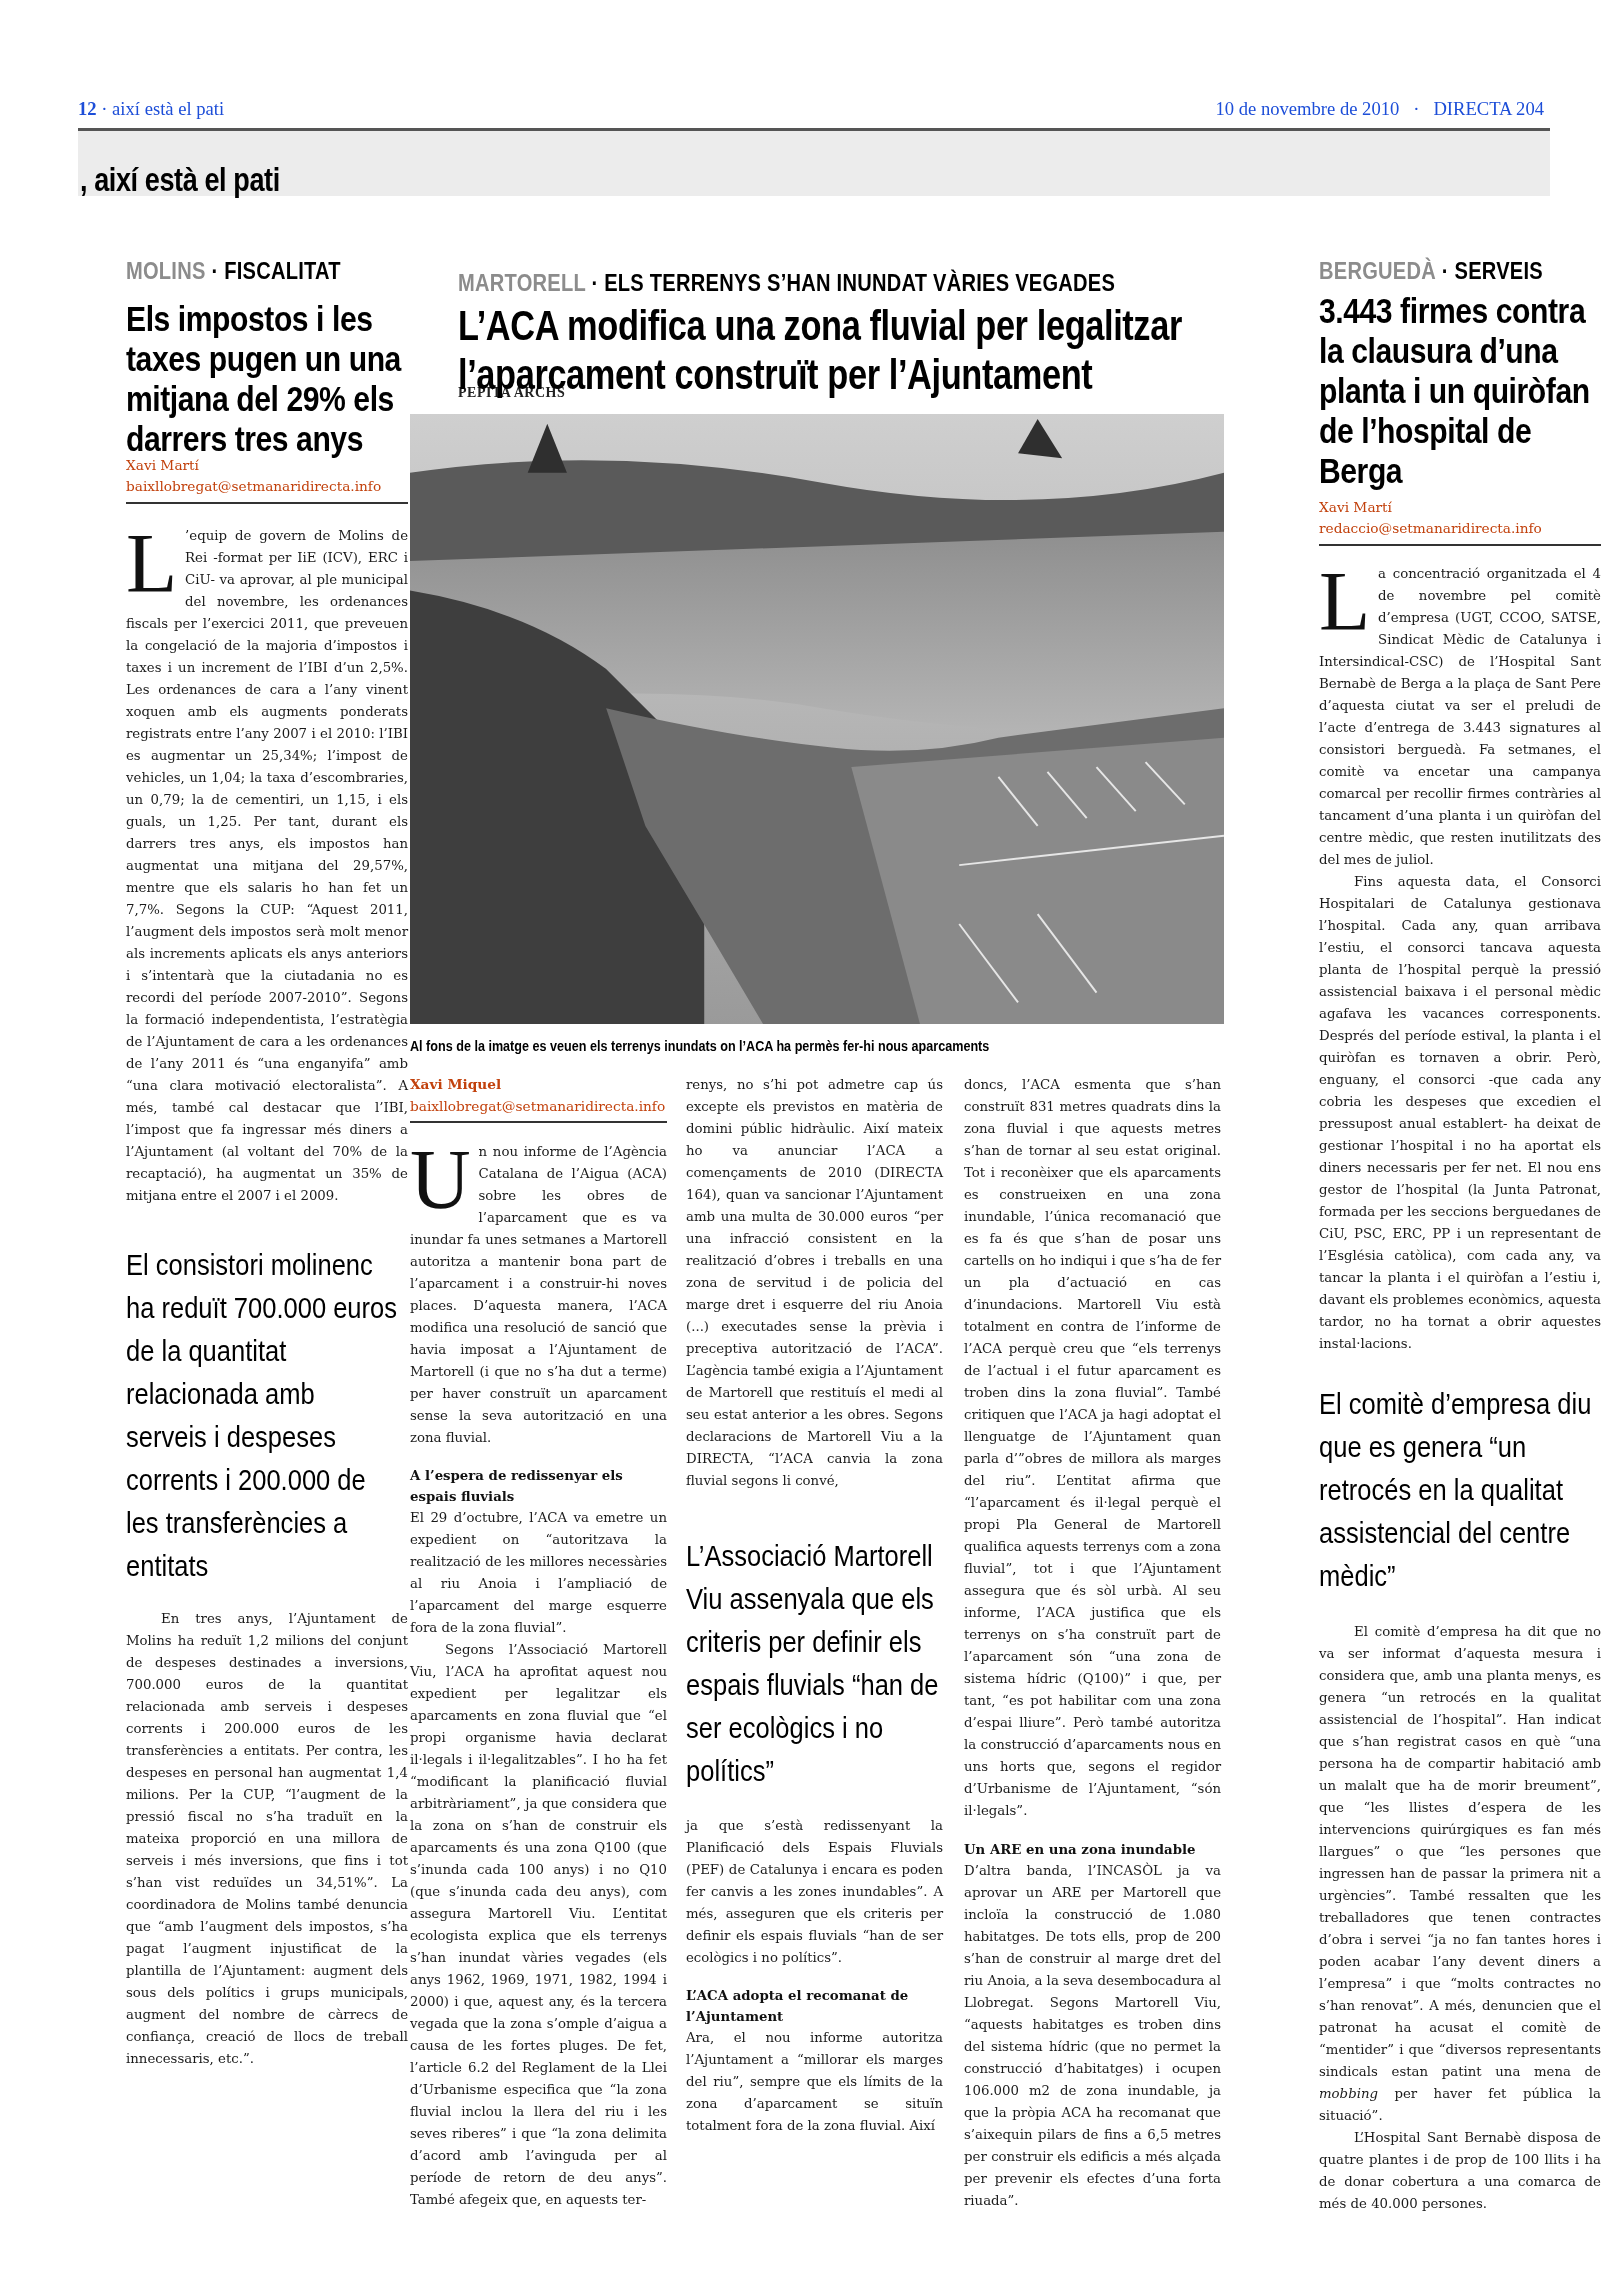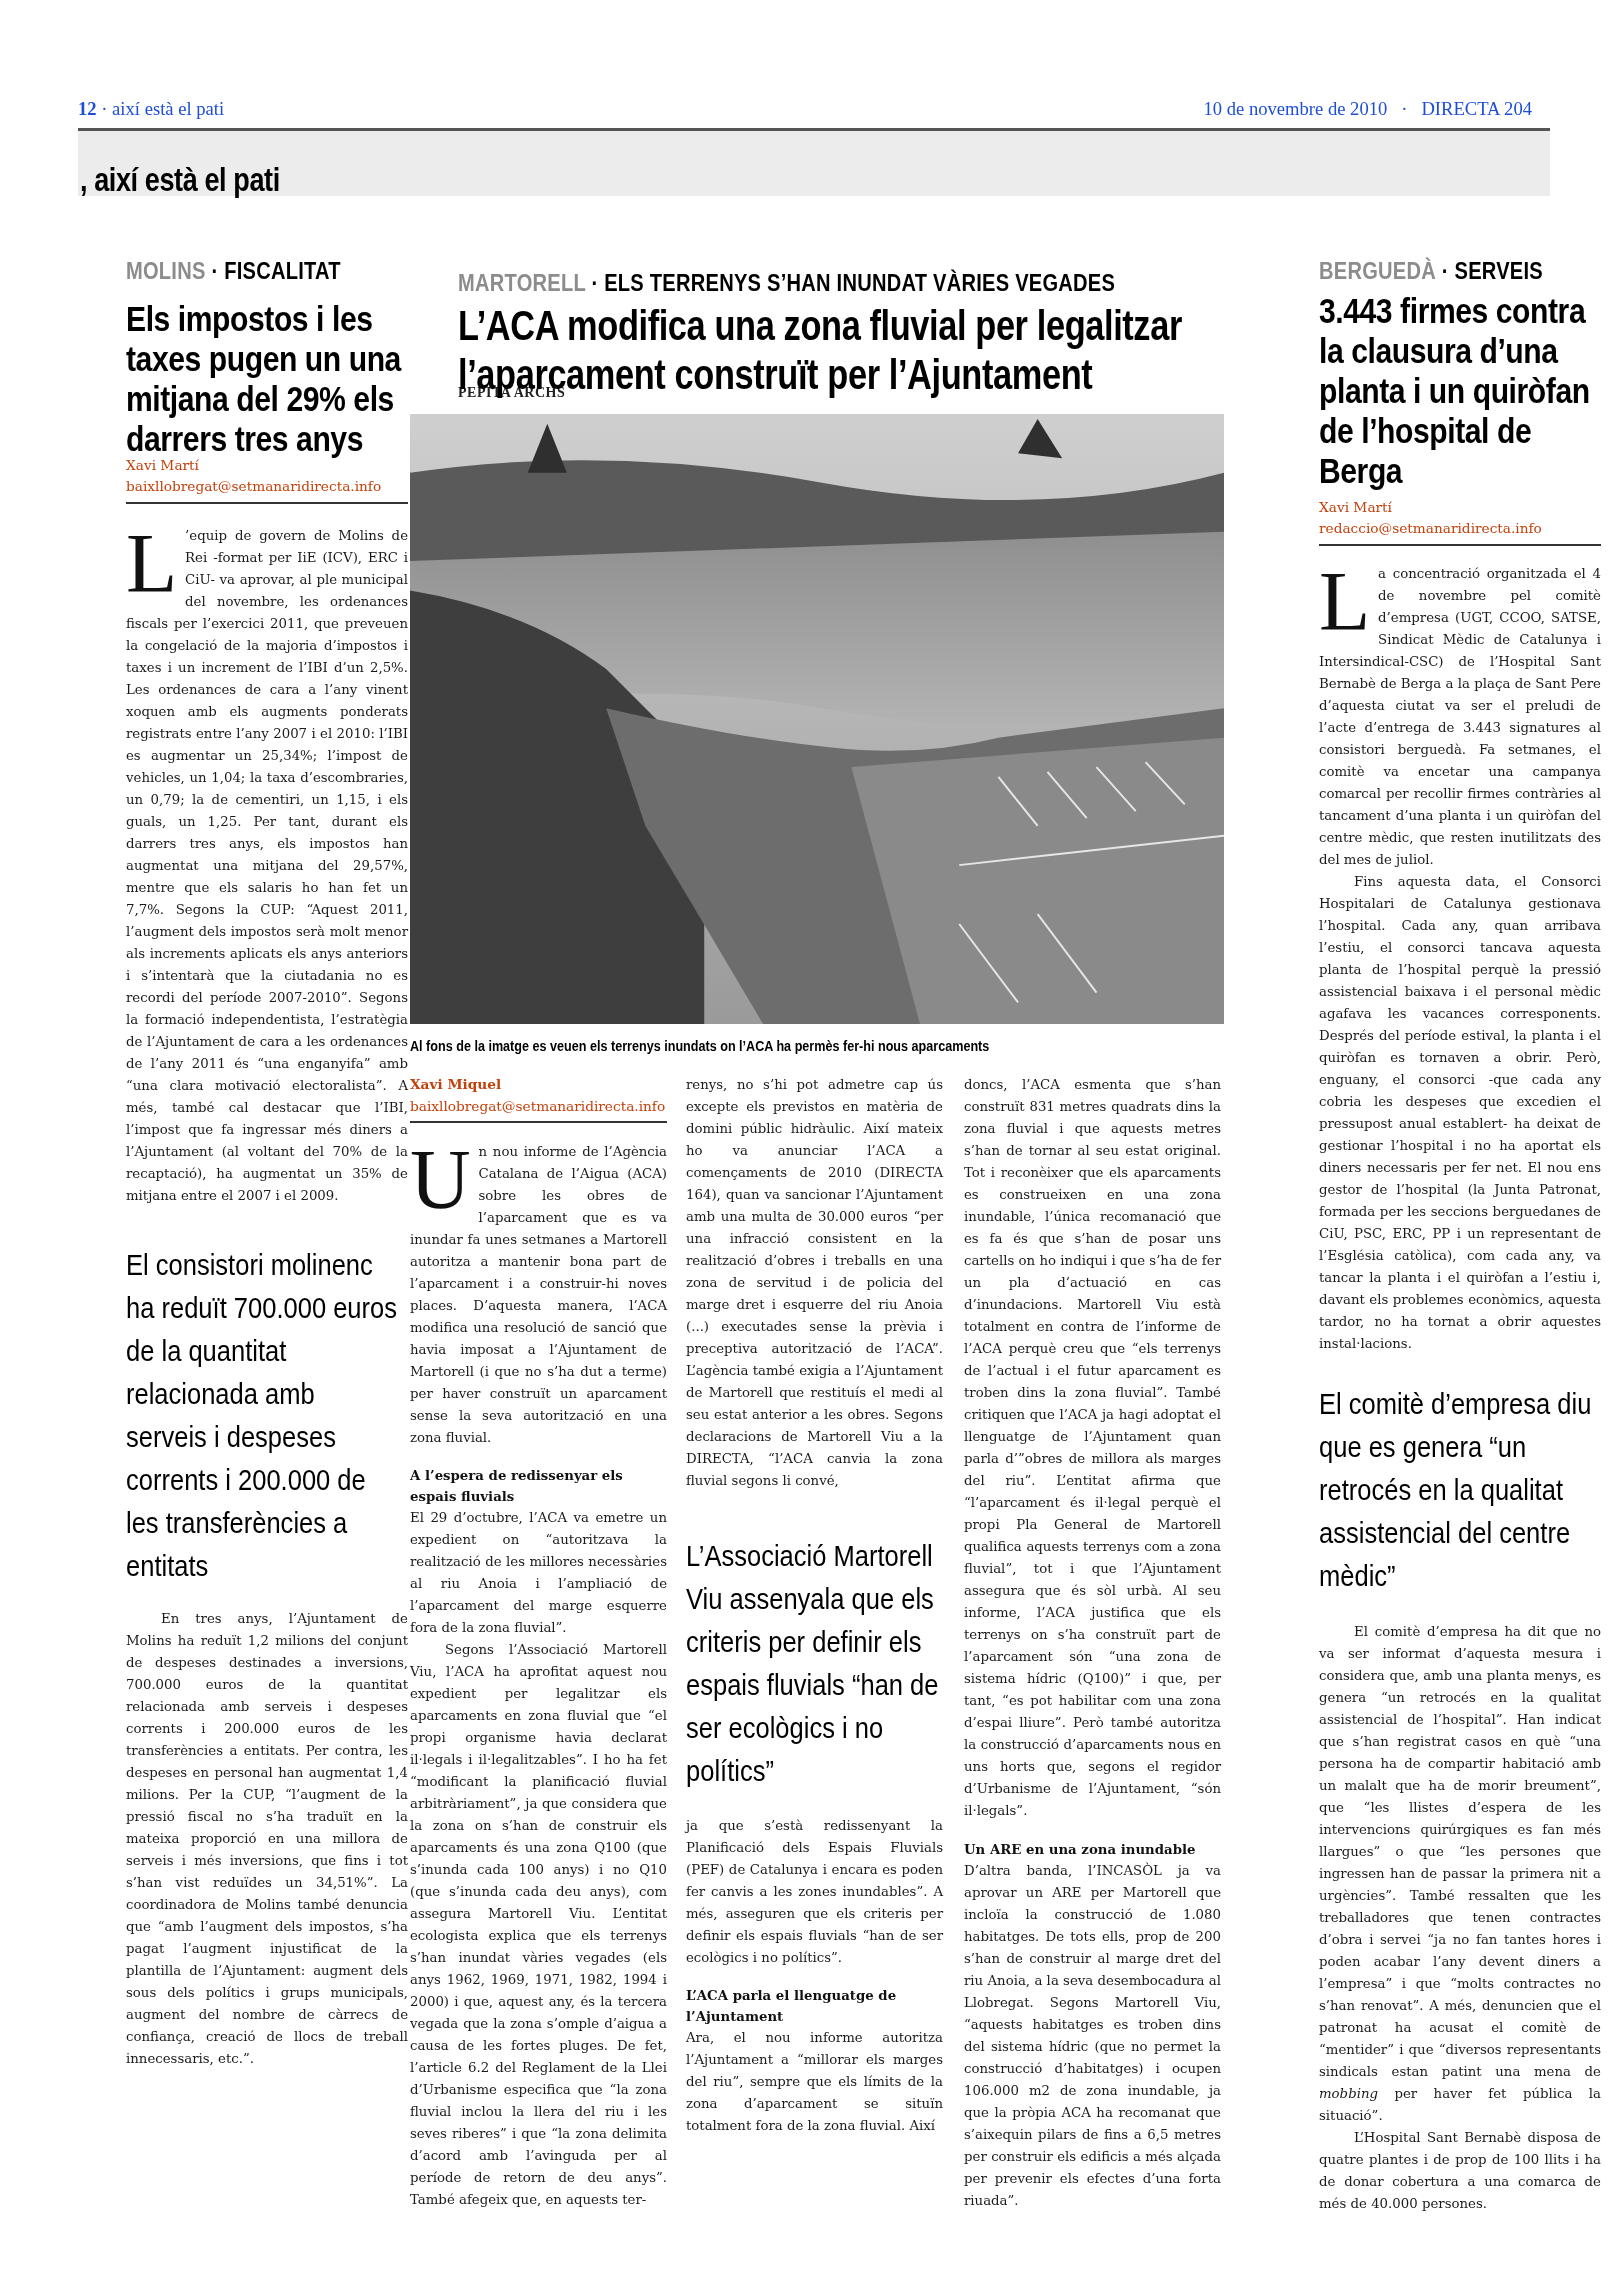--- a/index.html
+++ b/index.html
@@ -2,21 +2,21 @@
 <html><head>
 <meta charset="utf-8">
 <style>
   html, body { margin: 0; padding: 0; background: #fff; }
   body { width: 1620px; height: 2293px; position: relative; overflow: hidden; color: #111; }
 
   
   .running { position: absolute; left: 78px; top: 98px; width: 1470px; height: 23.5px; font-family: "Liberation Serif", serif; font-size: 18.6px; color: #1d4ed8; }
   .running .left { position: absolute; left: 0; top: 0; }
   .running .left b { font-weight: bold; }
-  .running .right { position: absolute; right: 16px; top: 0; }
+  .running .right { position: absolute; right: 4px; top: 0; }
   .rule-top { position: absolute; left: 78px; top: 128px; width: 1472px; height: 2.9px; background: #555; }
   .section-band { position: absolute; left: 78px; top: 131px; width: 1472px; height: 65px; background: #ececec; }
   .section-title { position: absolute; left: 80px; top: 161px; font-family: "Liberation Sans", sans-serif; font-weight: bold; font-size: 33px; letter-spacing: -0.5px; transform: scaleX(0.82); transform-origin: left top; color: #000; }
 
   
   .col { position: absolute; margin-left: 48px; }
   .col-left { left: 78px; top: 257px; width: 282px; }
   .col-mid { left: 410px; top: 269px; width: 814px; }
   .col-right { left: 1271px; top: 257px; width: 282px; }
 
@@ -151,21 +151,21 @@
 </div>
 
 <div class="mid-sub" style="left:686px;">
   <div class="body" style="margin-top:0px;">
     <p>renys, no s’hi pot admetre cap ús excepte els previstos en matèria de domini públic hidràulic. Així mateix ho va anunciar l’ACA a començaments de 2010 (DIRECTA 164), quan va sancionar l’Ajuntament amb una multa de 30.000 euros “per una infracció consistent en la realització d’obres i treballs en una zona de servitud i de policia del marge dret i esquerre del riu Anoia (...) executades sense la prèvia i preceptiva autorització de l’ACA”. L’agència també exigia a l’Ajuntament de Martorell que restituís el medi al seu estat anterior a les obres. Segons declaracions de Martorell Viu a la DIRECTA, “l’ACA canvia la zona fluvial segons li convé,</p>
   </div>
   <div class="pull pull-mid" style="margin-top:43px;">L’Associació Martorell Viu assenyala que els criteris per definir els espais fluvials “han de ser ecològics i no polítics”</div>
   <div class="body" style="margin-top:21.6px;">
     <p>ja que s’està redissenyant la Planificació dels Espais Fluvials (PEF) de Catalunya i encara es poden fer canvis a les zones inundables”. A més, asseguren que els criteris per definir els espais fluvials “han de ser ecològics i no polítics”.</p>
   </div>
-  <div class="subhead">L’ACA parla el llenguatge de l’Ajuntament</div>
+  <div class="subhead">L’ACA adopta el recomanat de l’Ajuntament</div>
   <div class="body">
     <p>Ara, el nou informe autoritza l’Ajuntament a “millorar els marges del riu”, sempre que els límits de la zona d’aparcament se situïn totalment fora de la zona fluvial. Així</p>
   </div>
 </div>
 
 <div class="mid-sub" style="left:964px;">
   <div class="body">
     <p>doncs, l’ACA esmenta que s’han construït 831 metres quadrats dins la zona fluvial i que aquests metres s’han de tornar al seu estat original. Tot i reconèixer que els aparcaments es construeixen en una zona inundable, l’única recomanació que es fa és que s’han de posar uns cartells on ho indiqui i que s’ha de fer un pla d’actuació en cas d’inundacions. Martorell Viu està totalment en contra de l’informe de l’ACA perquè creu que “els terrenys de l’actual i el futur aparcament es troben dins la zona fluvial”. També critiquen que l’ACA ja hagi adoptat el llenguatge de l’Ajuntament quan parla d’”obres de millora als marges del riu”. L’entitat afirma que “l’aparcament és il·legal perquè el propi Pla General de Martorell qualifica aquests terrenys com a zona fluvial”, tot i que l’Ajuntament assegura que és sòl urbà. Al seu informe, l’ACA justifica que els terrenys on s’ha construït part de l’aparcament són “una zona de sistema hídric (Q100)” i que, per tant, “es pot habilitar com una zona d’espai lliure”. Però també autoritza la construcció d’aparcaments nous en uns horts que, segons el regidor d’Urbanisme de l’Ajuntament, “són il·legals”.</p>
   </div>
   <div class="subhead">Un ARE en una zona inundable</div>

